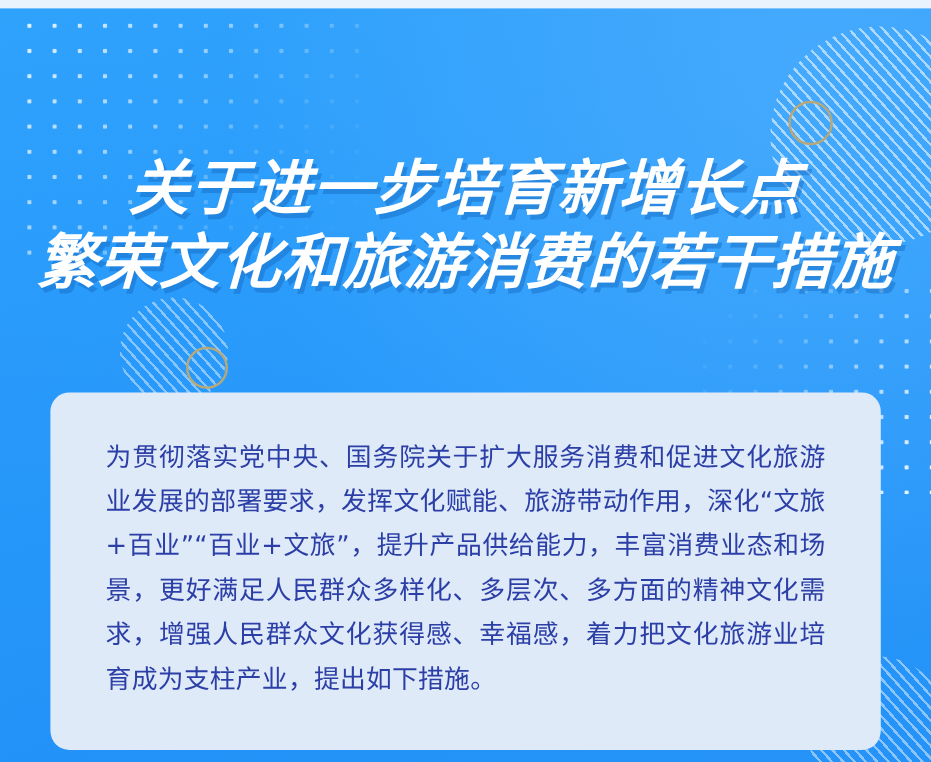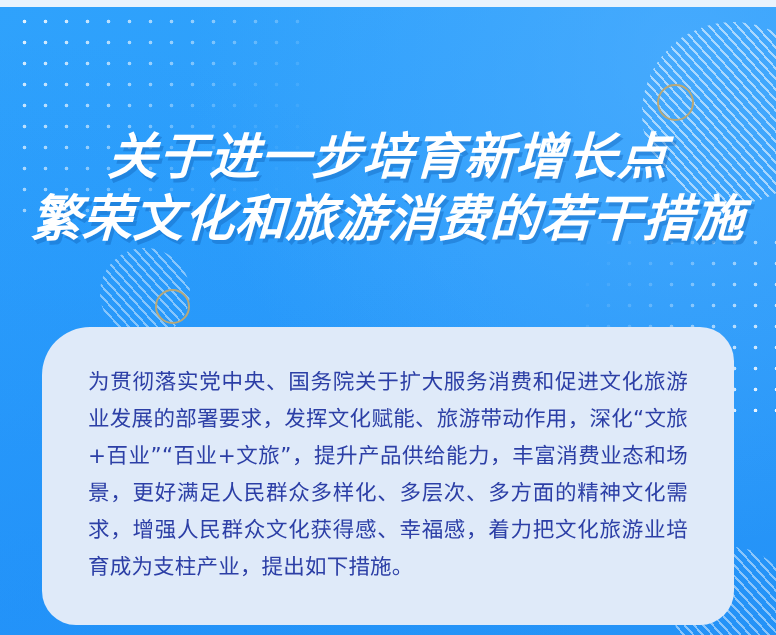--- a/index.html
+++ b/index.html
@@ -156,20 +156,21 @@
     width: 692px;
     height: 298px;
     background: #dfeaf9;
     border-top-left-radius: 48px;
     border-top-right-radius: 34px;
     border-bottom-left-radius: 34px;
     border-bottom-right-radius: 34px;
     box-sizing: border-box;
     padding: 36px 46px 30px 46px;
     z-index: 3;
+    border-radius: 16px;
   }
   .card-text {
     margin: 0;
     color: #2c3fa6;
     font-size: 21.5px;
     line-height: 37px;
     letter-spacing: 0.2px;
     text-align: justify;
     text-justify: inter-ideograph;
     font-family: "DejaVu Sans", "Liberation Sans", sans-serif;

